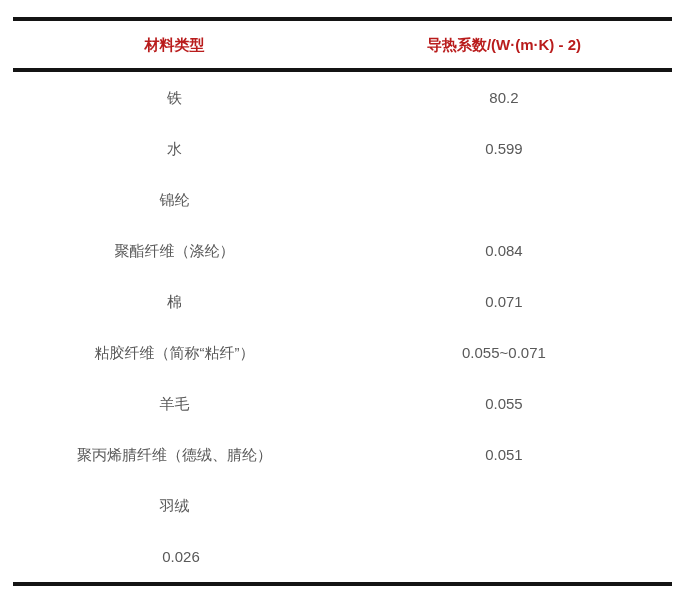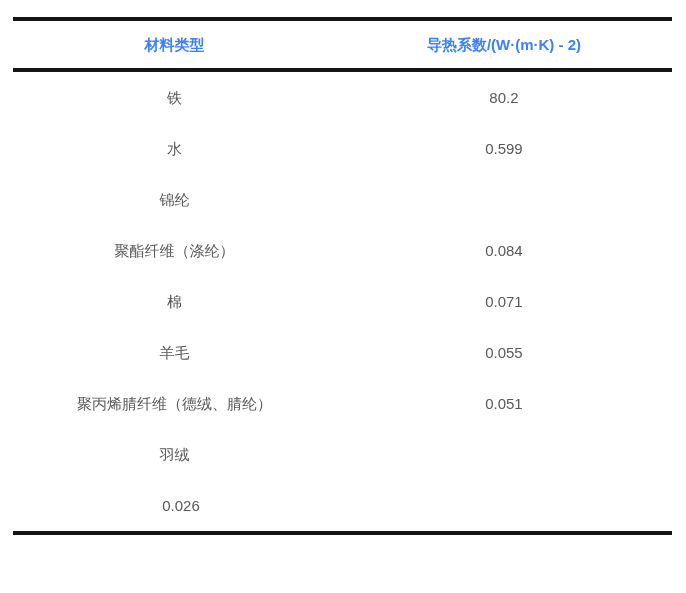--- a/index.html
+++ b/index.html
@@ -37,21 +37,21 @@
   .cell-material, .cell-value {
     text-align: center;
     line-height: 1.2;
   }
   .cell-material { width: 49%; }
   .cell-value   { width: 51%; }
   .tc-header-row .cell-material,
   .tc-header-row .cell-value {
     font-weight: bold;
     font-size: 15px;
-    color: #3b82f6;
+    color: #b91c1c;
   }
   .tc-row .cell-material,
   .tc-row .cell-value {
     font-size: 15px;
     color: #595959;
   }
 </style>
 </head>
 <body>
 
@@ -76,20 +76,24 @@
     </div>
     <div class="tc-row">
       <div class="cell-material">聚酯纤维（涤纶）</div>
       <div class="cell-value">0.084</div>
     </div>
     <div class="tc-row">
       <div class="cell-material">棉</div>
       <div class="cell-value">0.071</div>
     </div>
     <div class="tc-row">
+      <div class="cell-material">粘胶纤维（简称“粘纤”）</div>
+      <div class="cell-value">0.055~0.071</div>
+    </div>
+    <div class="tc-row">
       <div class="cell-material">羊毛</div>
       <div class="cell-value">0.055</div>
     </div>
     <div class="tc-row">
       <div class="cell-material">聚丙烯腈纤维（德绒、腈纶）</div>
       <div class="cell-value">0.051</div>
     </div>
     <div class="tc-row">
       <div class="cell-material">羽绒</div>
     </div>

